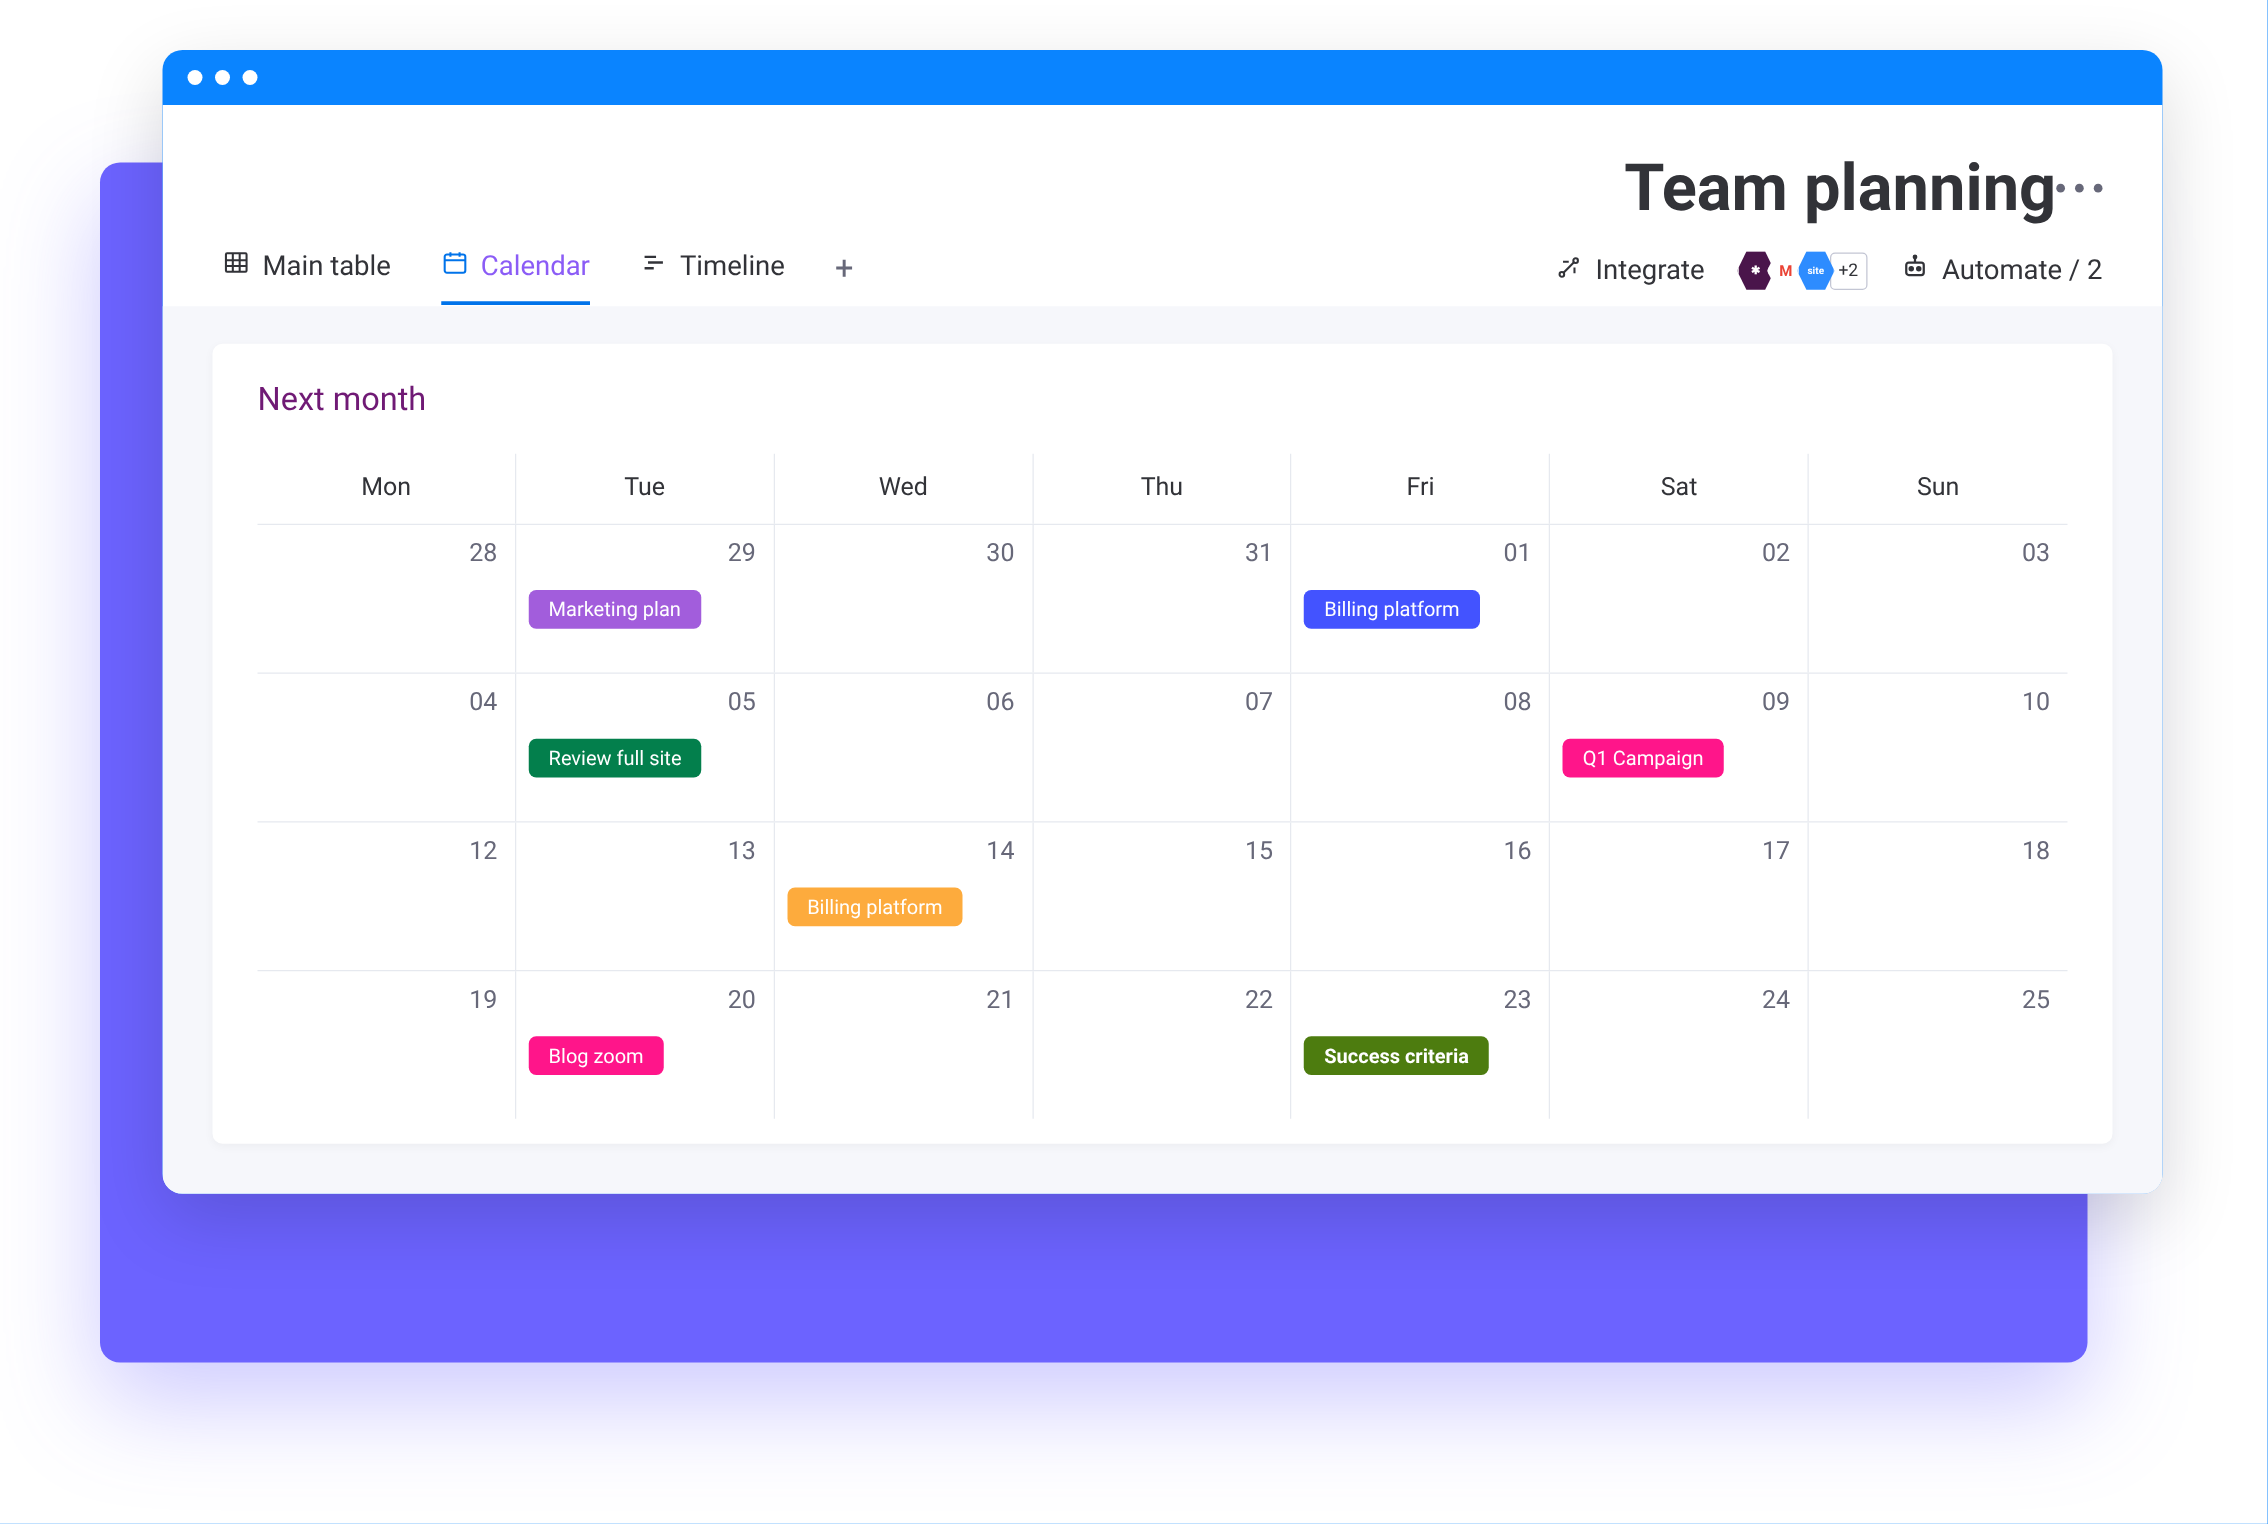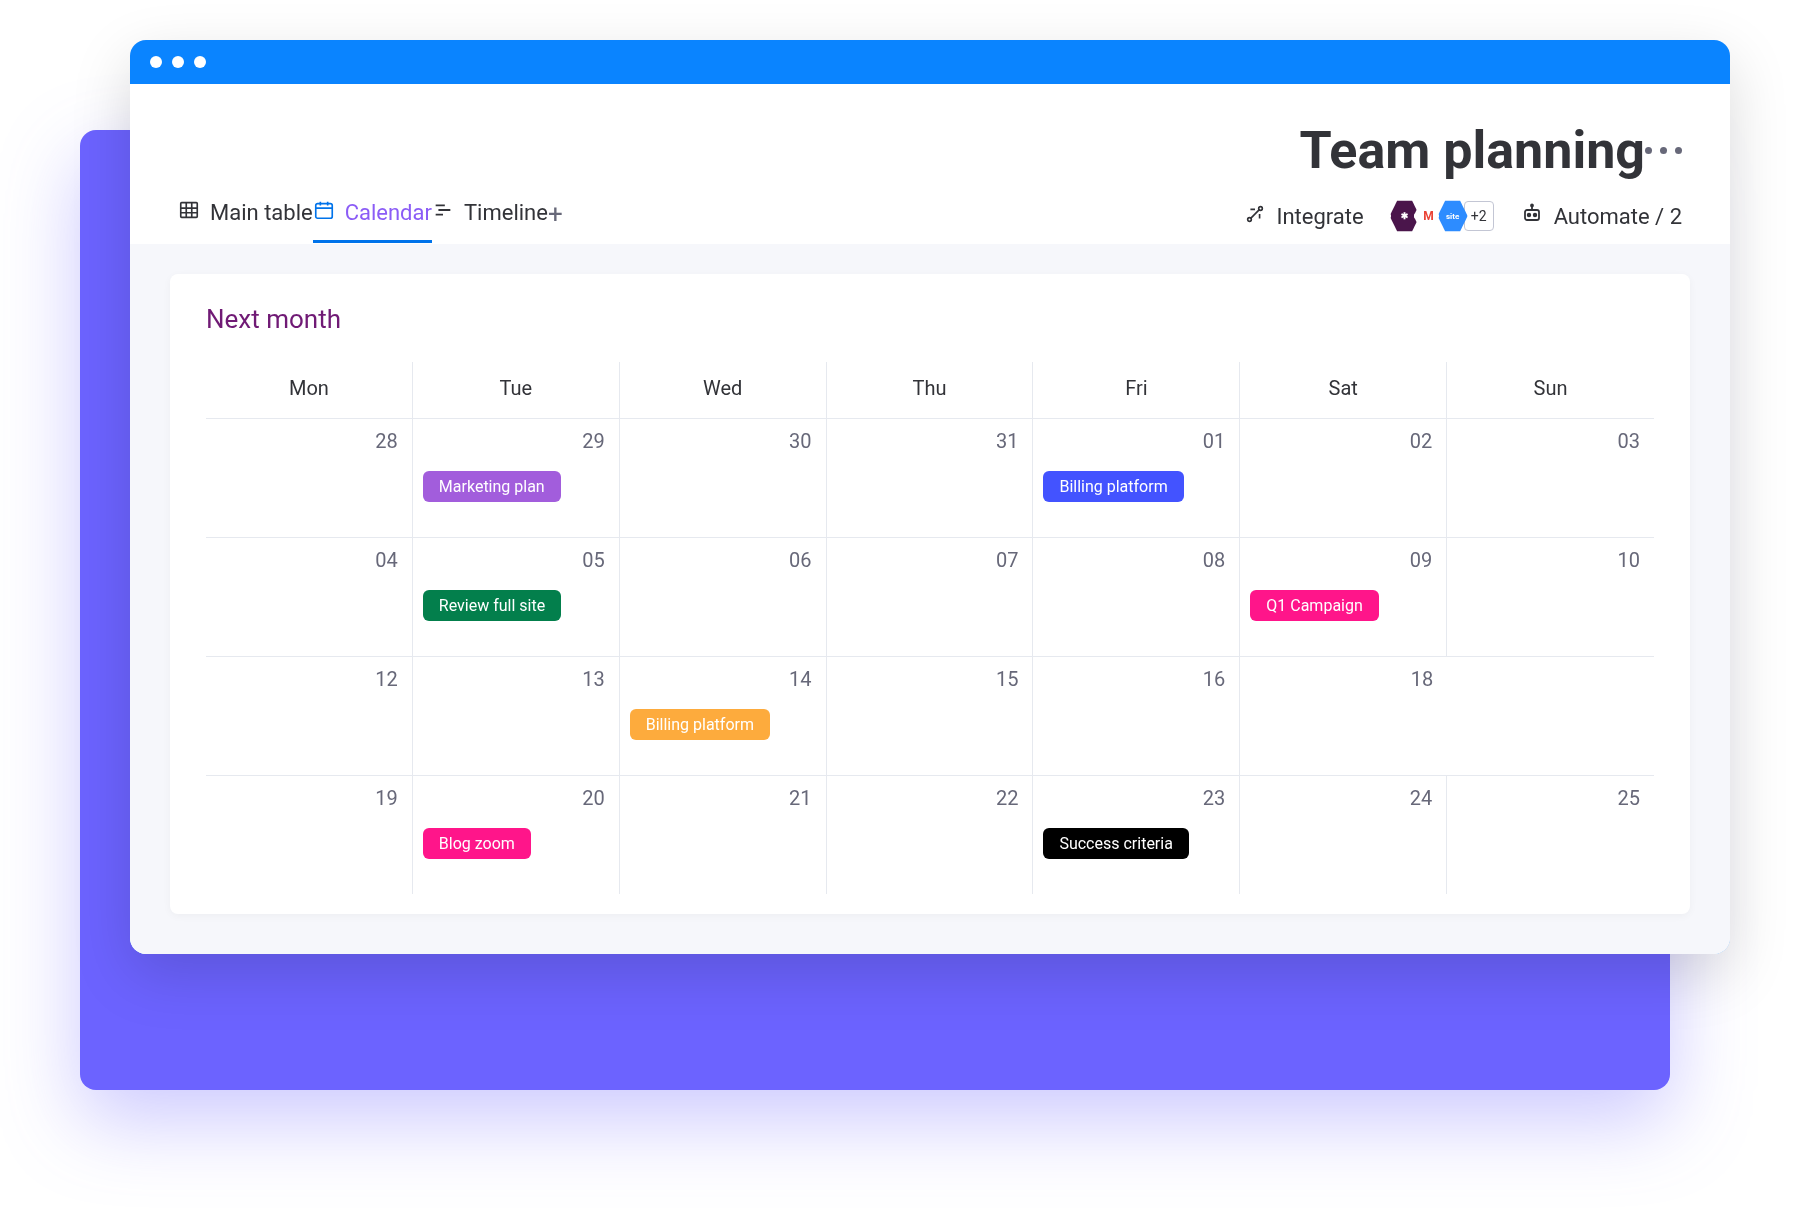--- a/index.html
+++ b/index.html
@@ -64,20 +64,21 @@
     color: #323338;
   }
   .more-dots {
     display: flex; gap: 8px; cursor: pointer;
   }
   .more-dots span { width:7px; height:7px; border-radius:50%; background:#676879; }
   .tabs-row {
     display: flex;
     align-items: center;
     padding: 18px 48px 0 48px;
+    gap: 40px;
     border-bottom: 1px solid transparent;
     position: relative;
   }
   .tab {
     display: flex; align-items: center; gap: 10px;
     font-size: 22px; color: #323338; padding-bottom: 14px;
     cursor: pointer;
     border-bottom: 3px solid transparent;
   }
   .tab.active { color: #8b5cf6; border-bottom-color: #0073ea; }
@@ -313,35 +314,38 @@
                   <div class="daynum">13</div>
                 </div>
                 <div class="day"><div class="daynum">14</div><div class="event" style="background: rgb(253, 171, 61);">Billing platform</div></div>
                 <div class="day">
                   <div class="daynum">15</div>
                 </div>
                 <div class="day">
                   <div class="daynum">16</div>
                 </div>
                 <div class="day">
+                  <div class="daynum">17</div>
+                </div>
+                <div class="day">
                   <div class="daynum">18</div>
                 </div>
               </div>
               <div class="week">
                 <div class="day">
                   <div class="daynum">19</div>
                 </div>
                 <div class="day"><div class="daynum">20</div><div class="event" style="background: rgb(255, 21, 138);">Blog zoom</div></div>
                 <div class="day">
                   <div class="daynum">21</div>
                 </div>
                 <div class="day">
                   <div class="daynum">22</div>
                 </div>
-                <div class="day"><div class="daynum">23</div><div class="event" style="background: #000000;">Success criteria</div></div>
+                <div class="day"><div class="daynum">23</div><div class="event" style="background: #4d7c0f; font-weight: bold;">Success criteria</div></div>
                 <div class="day">
                   <div class="daynum">24</div>
                 </div>
                 <div class="day">
                   <div class="daynum">25</div>
                 </div>
               </div>
             </div>
         </div>
       </div>

